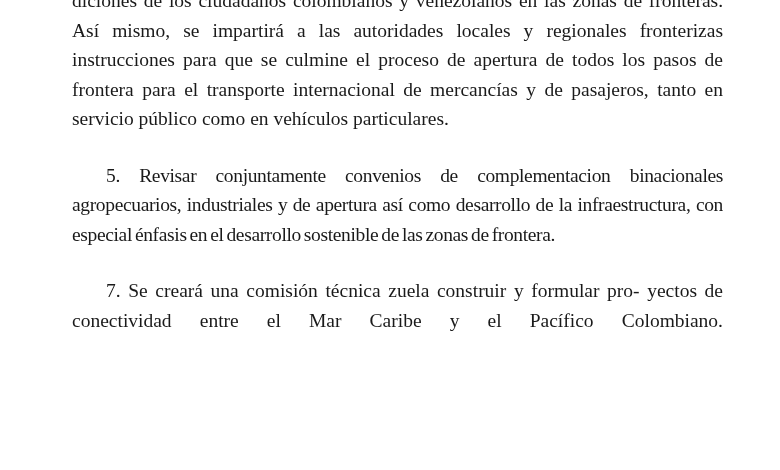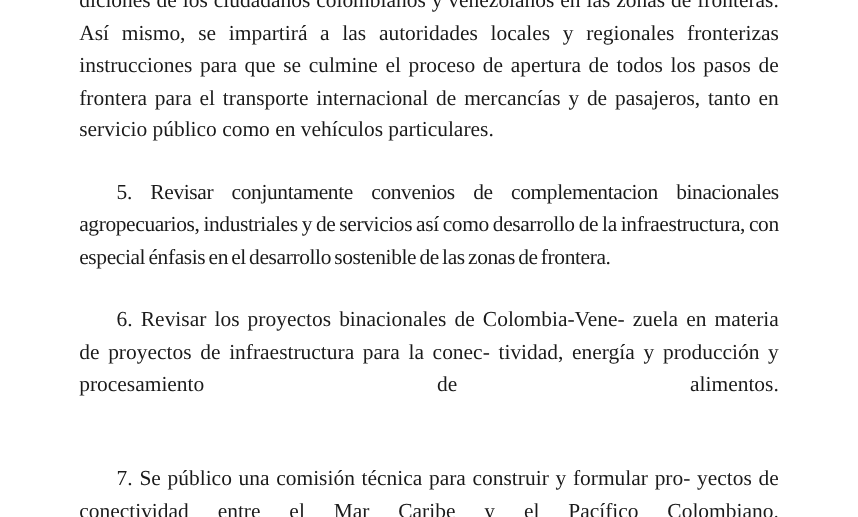--- a/index.html
+++ b/index.html
@@ -13,21 +13,21 @@
     font-family: "Liberation Serif", serif;
     color: #000000;
     overflow: hidden;
   }
   .page {
     position: relative;
     width: 780px;
     height: 470px;
     background: #ffffff;
     box-sizing: border-box;
-    padding: 0 72px 0 72px;
+    padding: 0 57px 0 72px;
     overflow: hidden;
   }
   .doc-body {
     position: relative;
     top: -14px;
   }
   p.para {
     margin: 0;
     font-size: 19.5px;
     line-height: 29.5px;
@@ -75,31 +75,25 @@
       <span>diciones de los ciudadanos colombianos y venezolanos en las zonas de</span>
       <span>fronteras. Así mismo, se impartirá a las autoridades locales y regionales</span>
       <span>fronterizas instrucciones para que se culmine el proceso de apertura de</span>
       <span>todos los pasos de frontera para el transporte internacional de mercancías</span>
       <span>y de pasajeros, tanto en servicio público como en vehículos particulares.</span>
     </p>
 
     <p class="para tight">
       <span class="indent"></span><span class="numlabel">5.</span>
       <span>Revisar conjuntamente convenios de complementacion binacionales</span>
-      <span>agropecuarios, industriales y de servicios así como desarrollo de la infraestructura,</span>
+      <span>agropecuarios, industriales y de apertura así como desarrollo de la infraestructura,</span>
       <span>con especial énfasis en el desarrollo sostenible de las zonas de frontera.</span>
     </p>
 
-    <p class="para">
-      <span class="indent"></span><span class="numlabel">6.</span>
-      <span>Revisar los proyectos binacionales de Colombia-Vene-</span>
-      <span>zuela en materia de proyectos de infraestructura para la conec-</span>
-      <span class="fulljust">tividad, energía y producción y procesamiento de alimentos.</span>
-    </p>
 
     <p class="para">
       <span class="indent"></span><span class="numlabel">7.</span>
-      <span>Se público una comisión técnica para construir y formular pro-</span>
+      <span>Se creará una comisión técnica zuela construir y formular pro-</span>
       <span class="fulljust">yectos de conectividad entre el Mar Caribe y el Pacífico Colombiano.</span>
     </p>
 
   </div>
 </div>
 
 </body></html>

